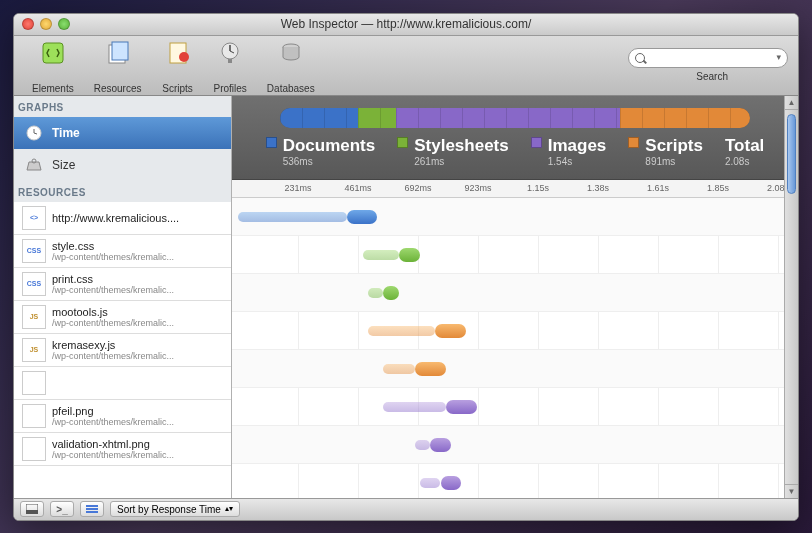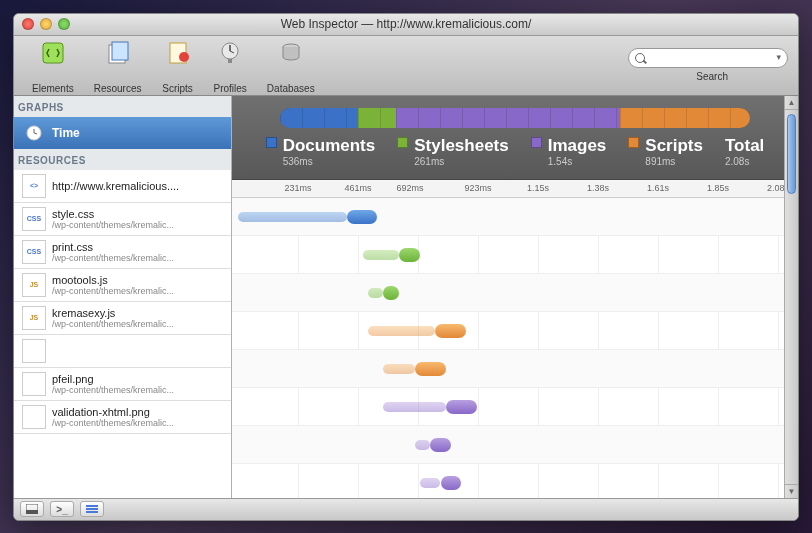--- a/index.html
+++ b/index.html
@@ -141,20 +141,29 @@
       <div class="nav-item sel">
         <span class="ico">
             <svg width="18" height="18">
               <circle cx="9" cy="9" r="7" fill="#fff" stroke="#ccc"></circle>
               <line x1="9" y1="9" x2="9" y2="5" stroke="#666"></line>
               <line x1="9" y1="9" x2="12" y2="10" stroke="#666"></line>
             </svg>
           </span>
         <span>Time</span>
       </div>
+      <div class="nav-item">
+        <span class="ico">
+            <svg width="18" height="18">
+              <path d="M4 6 h10 l2 8 h-14 z" fill="#ccc" stroke="#888"></path>
+              <circle cx="9" cy="5" r="2" fill="none" stroke="#888"></circle>
+            </svg>
+          </span>
+        <span>Size</span>
+      </div>
       <div class="sect-hdr">RESOURCES</div>
       <div class="res-list" id="res-list">
           <div class="res-item">
             <div class="res-ico" style="color:#4878d8">&lt;&gt;</div>
   <div class="res-txt">
               <div class="res-name">http://www.kremalicious....</div>
   </div>
           </div>
           <div class="res-item">
             <div class="res-ico" style="color:#4878d8">CSS</div>
@@ -245,21 +254,21 @@
   <div class="txt">
                 <div class="nm">Total</div>
   <div class="vl">2.08s</div>
               </div>
             </div>
           </div>
       </div>
       <div class="ruler" id="ruler">
           <span style="left: 66px;">231ms</span>
           <span style="left: 126px; text-align: right;">461ms</span>
-          <span style="left: 178px;">692ms</span>
+          <span style="left: 186px;">692ms</span>
           <span style="left: 246px;">923ms</span>
           <span style="left: 306px;">1.15s</span>
           <span style="left: 366px;">1.38s</span>
           <span style="left: 426px;">1.61s</span>
           <span style="left: 486px;">1.85s</span>
           <span style="left: 546px;">2.08s</span>
         </div>
       <div class="tl" id="tl">
         <div class="grid-lines" id="grid">
             <div style="left: 66px;"></div>
@@ -323,14 +332,18 @@
     <div class="sbtn">
         <span style="font-size:10px;font-weight:bold;color:#555">&gt;_</span>
       </div>
     <div class="sbtn">
         <svg width="12" height="10">
           <line x1="0" y1="2" x2="12" y2="2" stroke="#4878d8" stroke-width="2"></line>
           <line x1="0" y1="5" x2="12" y2="5" stroke="#4878d8" stroke-width="2"></line>
           <line x1="0" y1="8" x2="12" y2="8" stroke="#4878d8" stroke-width="2"></line>
         </svg>
       </div>
+    <div class="sort-sel">
+      <span>Sort by Response Time</span>
+      <span style="font-size:8px;line-height:6px;display:flex;flex-direction:column">▴▾</span>
+    </div>
   </div>
 </div>
 
 </body></html>

